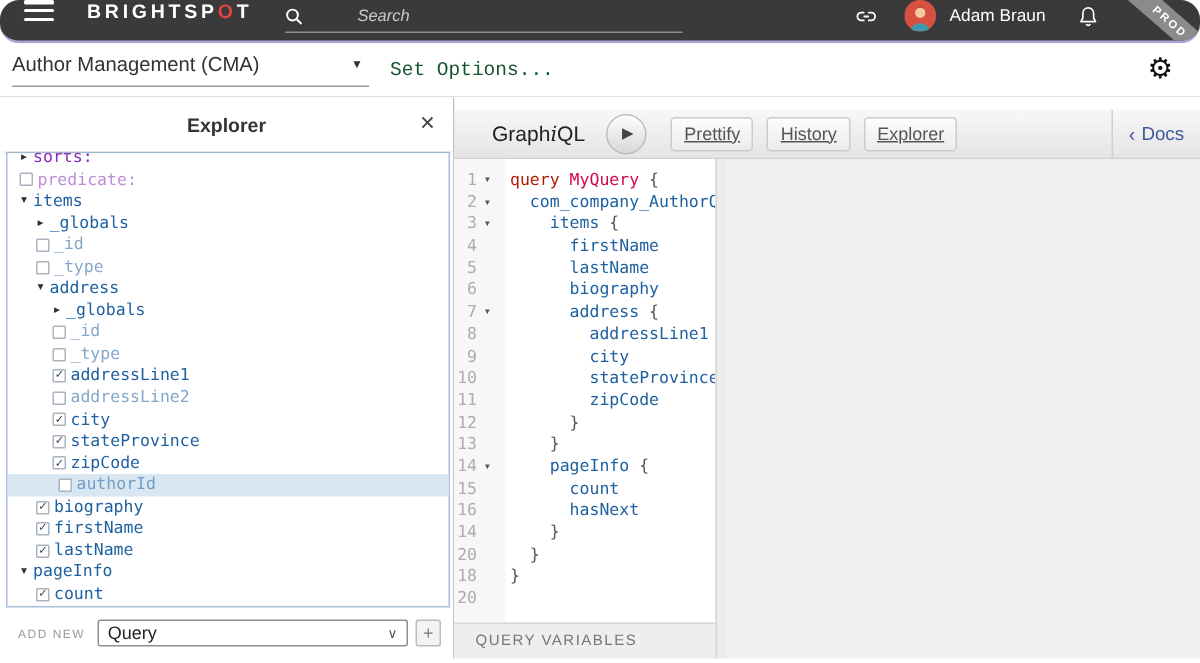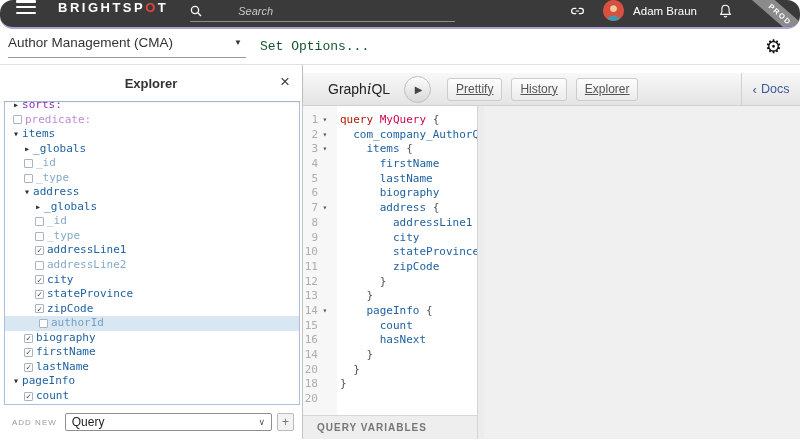--- a/index.html
+++ b/index.html
@@ -102,21 +102,21 @@
   .gl .num { width:15px; text-align:right; color:#adadad; }
   .gl .fold { width:14px; text-align:center; color:#555; font-size:8px; line-height:14.7px; cursor:pointer; }
   .code { flex:1; padding:7px 0 0 3px; white-space:pre; overflow:hidden; }
   .cl { height:14.7px; }
   .tk-kw { color:#B11A04; }
   .tk-def { color:#D2054E; }
   .tk-prop { color:#1F61A0; }
   .tk-p { color:#555; }
   .vars-bar { height:24px; background:#eee; border-top:1px solid #d6d6d6;
     display:flex; align-items:center; padding-left:14px; }
-  .vars-bar span { font-size:10px; font-weight:bold; color:#767676; letter-spacing:1px; }
+  .vars-bar span { font-size:10px; font-weight:normal; color:#767676; letter-spacing:1px; }
   .split { width:7px; background:#ececec; border-left:1px solid #d4d4d4; cursor:col-resize; }
   .result { flex:1; background:#f0f0f0; }
 </style>
 </head>
 <body>
 
 <div class="app">
 
   <header class="topbar">
     <div class="hamburger">

